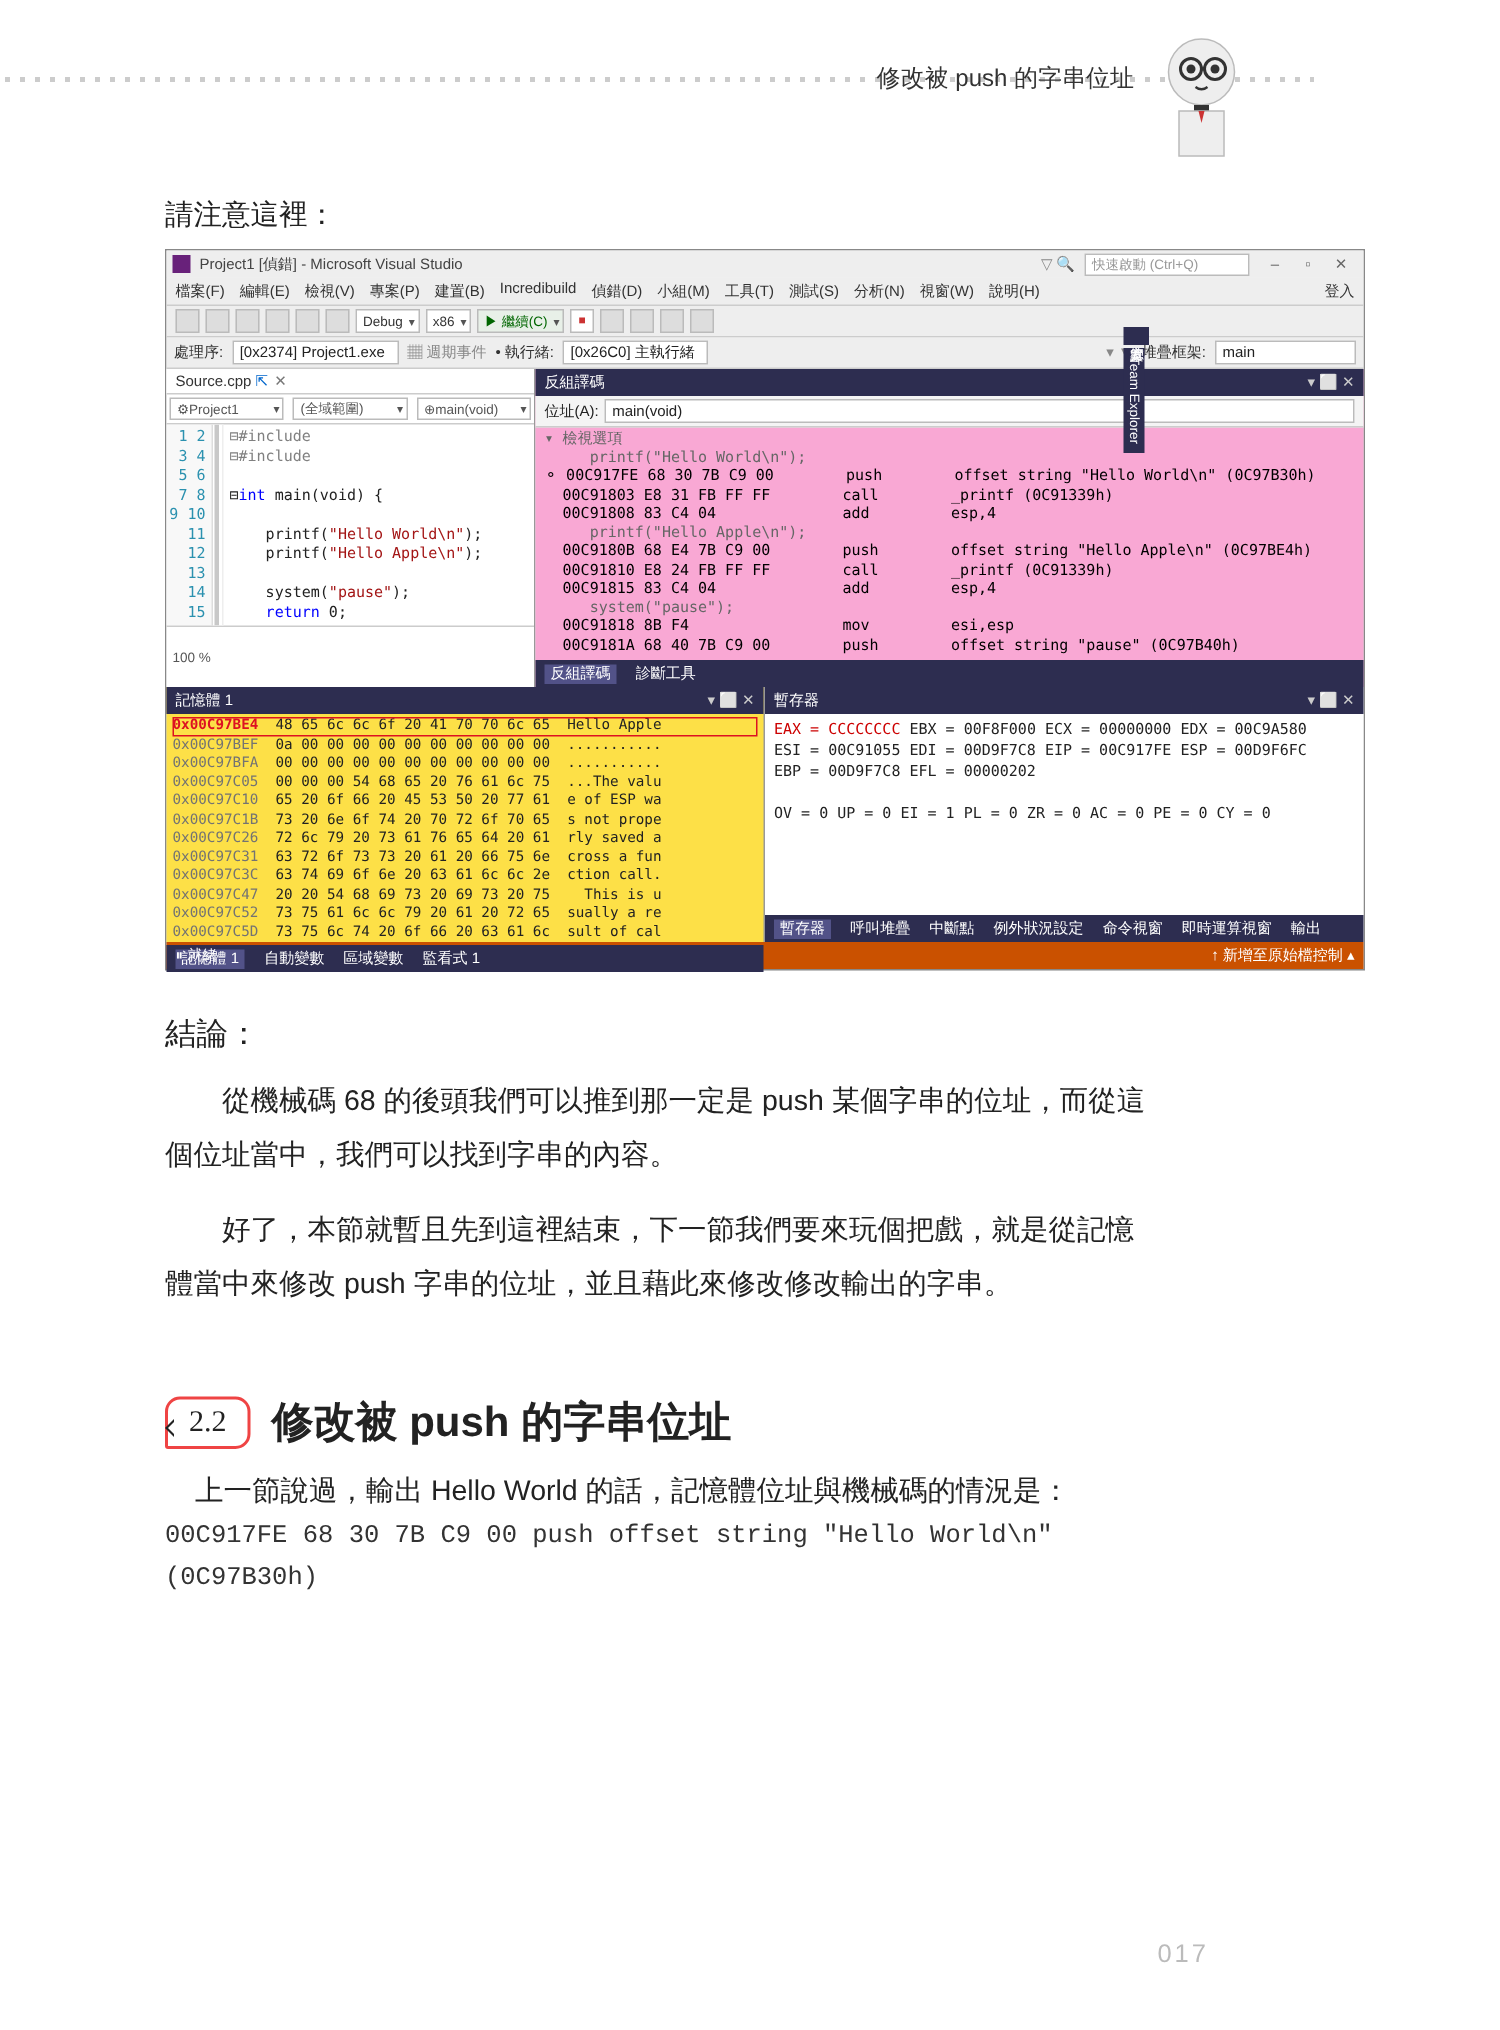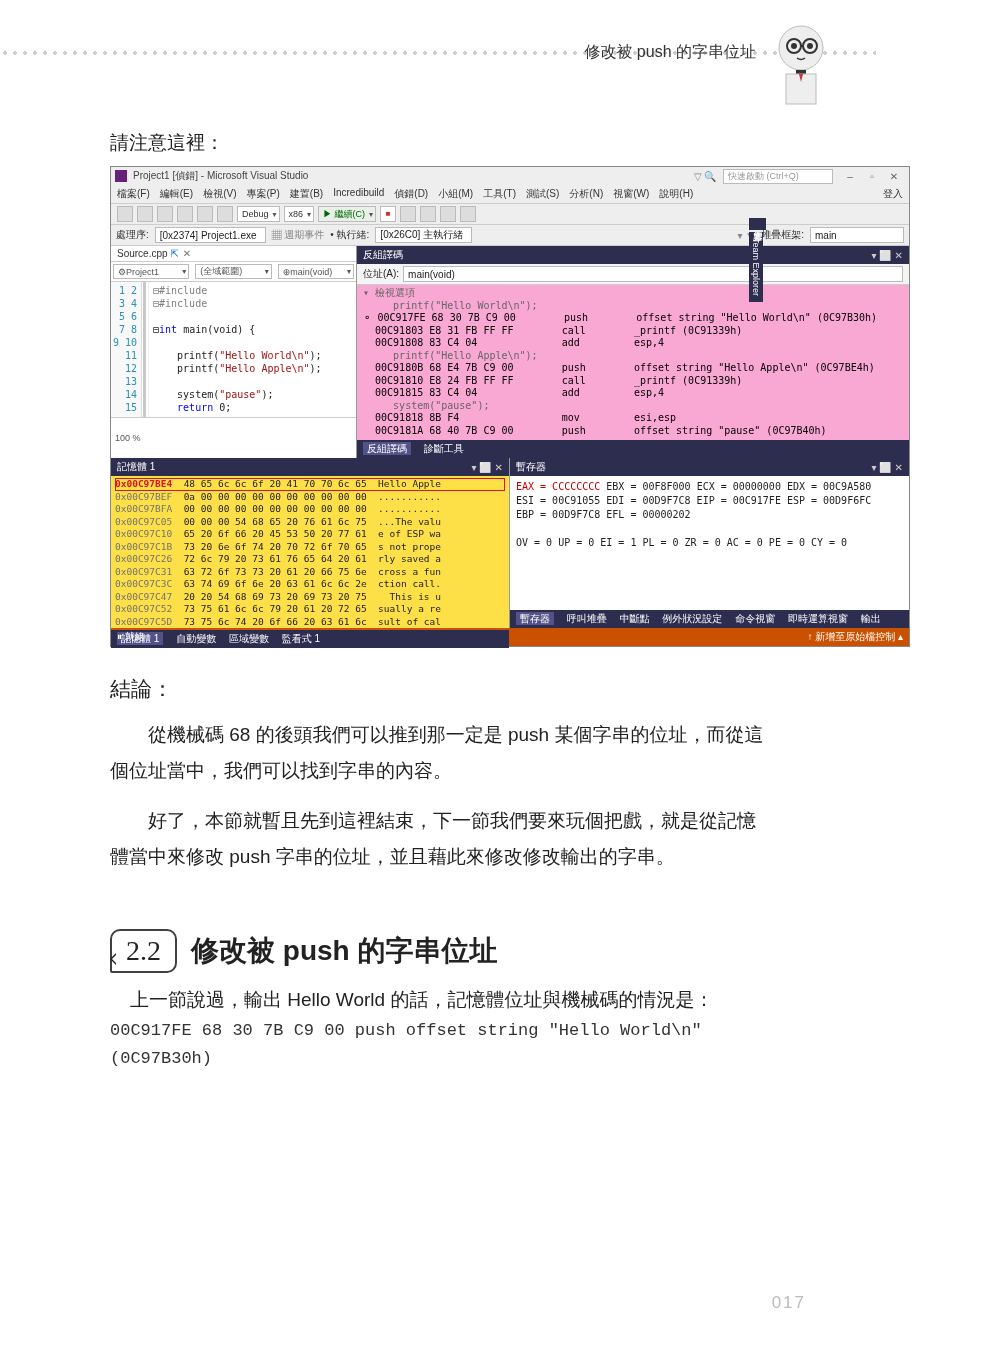--- a/index.html
+++ b/index.html
@@ -65,21 +65,21 @@
   .vs .vlt{color:#c00;}
   .vs .statusbar{background:#CA5100;color:#fff;font-size:10px;padding:2px 6px;display:flex;}
   .vs .statusbar .right{margin-left:auto;}
   .vs-wrap{position:relative;}
   .vs .right-tabs{position:absolute;right:-1px;top:52px;width:18px;}
   .vs .rtab{writing-mode:vertical-rl;background:#2d2d50;color:#fff;font-size:9px;padding:6px 2px;margin-bottom:2px;text-align:center;}
   
   .h-conc{margin-top:28px;font-size:21px;}
   .para{font-size:19px;line-height:1.9;text-indent:2em;margin-top:14px;}
   .section-row{display:flex;align-items:center;gap:14px;margin-top:54px;}
-  .bubble{border:2px solid #404040;border-radius:10px 10px 10px 2px;padding:4px 14px;font-family:"Comic Sans MS",cursive;font-size:28px;position:relative;background:#fff;}
+  .bubble{border:2px solid #ef4444;border-radius:10px 10px 10px 2px;padding:4px 14px;font-family:"Comic Sans MS",cursive;font-size:20px;position:relative;background:#fff;}
   .bubble:before{content:"";position:absolute;left:-8px;bottom:6px;width:0;height:0;border:6px solid transparent;border-right-color:#222;}
   .bubble:after{content:"";position:absolute;left:-5px;bottom:7px;width:0;height:0;border:5px solid transparent;border-right-color:#fff;}
   .sect-title{font-size:28px;font-weight:bold;}
   .sect-sub{font-size:19px;margin-top:14px;}
   .mono-block{font-family:"Courier New",monospace;font-size:17px;margin-top:4px;line-height:1.6;color:#333;}
   .pagenum{position:absolute;right:70px;bottom:40px;color:#bbb;font-size:17px;letter-spacing:2px;}
 </style>
 </head>
 <body>
 

